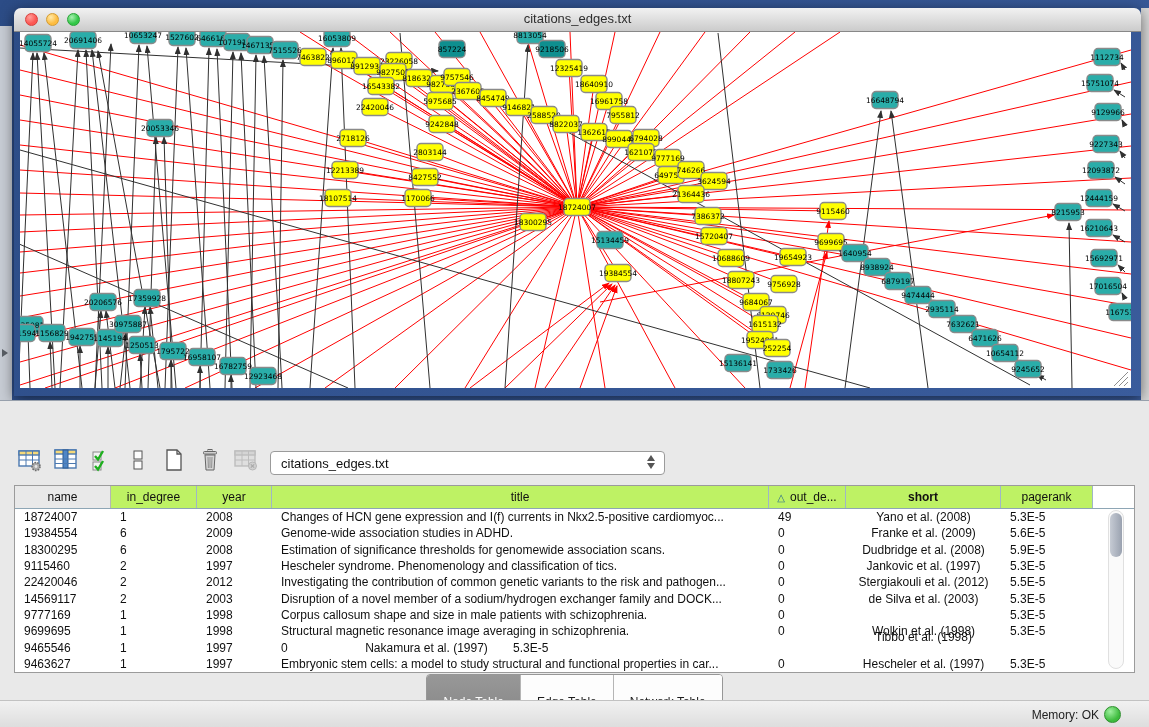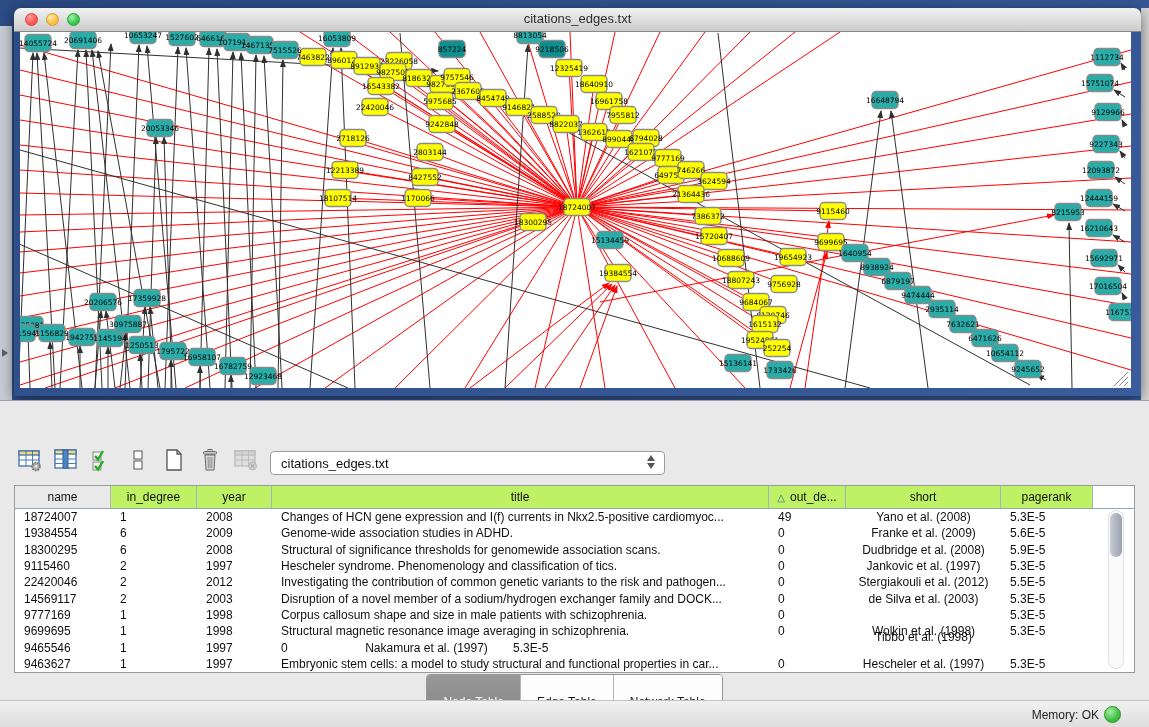--- a/index.html
+++ b/index.html
@@ -778,21 +778,21 @@
         <div class="hcell" style="width: 75px;">
           <span>year</span>
         </div>
         <div class="hcell" style="width: 497px;">
           <span>title</span>
         </div>
         <div class="hcell" style="width: 77px;">
           <span class="sort-glyph">△</span>
           <span>out_de...</span>
         </div>
-        <div class="hcell" style="width: 155px;">
+        <div class="hcell" style="width: 155px; font-weight: bold;">
           <span>short</span>
         </div>
         <div class="hcell" style="width: 92px;">
           <span>pagerank</span>
         </div>
       </div>
     <div id="tbl-body">
         <div class="trow">
           <div class="tcell" style="width: 96px;">18724007</div>
           <div class="tcell" style="width: 86px;">1</div>
@@ -808,21 +808,21 @@
           <div class="tcell" style="width: 75px;">2009</div>
           <div class="tcell" style="width: 497px;">Genome-wide association studies in ADHD.</div>
           <div class="tcell" style="width: 77px;">0</div>
           <div class="tcell center" style="width: 155px;">Franke et al. (2009)</div>
           <div class="tcell" style="width: 92px;">5.6E-5</div>
         </div>
         <div class="trow">
           <div class="tcell" style="width: 96px;">18300295</div>
           <div class="tcell" style="width: 86px;">6</div>
           <div class="tcell" style="width: 75px;">2008</div>
-          <div class="tcell" style="width: 497px;">Structural of significance thresholds for genomewide association scans.</div>
+          <div class="tcell" style="width: 497px;">Estimation of significance thresholds for genomewide association scans.</div>
           <div class="tcell" style="width: 77px;">0</div>
           <div class="tcell center" style="width: 155px;">Dudbridge et al. (2008)</div>
           <div class="tcell" style="width: 92px;">5.9E-5</div>
         </div>
         <div class="trow">
           <div class="tcell" style="width: 96px;">9115460</div>
           <div class="tcell" style="width: 86px;">2</div>
           <div class="tcell" style="width: 75px;">1997</div>
           <div class="tcell" style="width: 497px;">Hescheler syndrome. Phenomenology and classification of tics.</div>
           <div class="tcell" style="width: 77px;">0</div>

